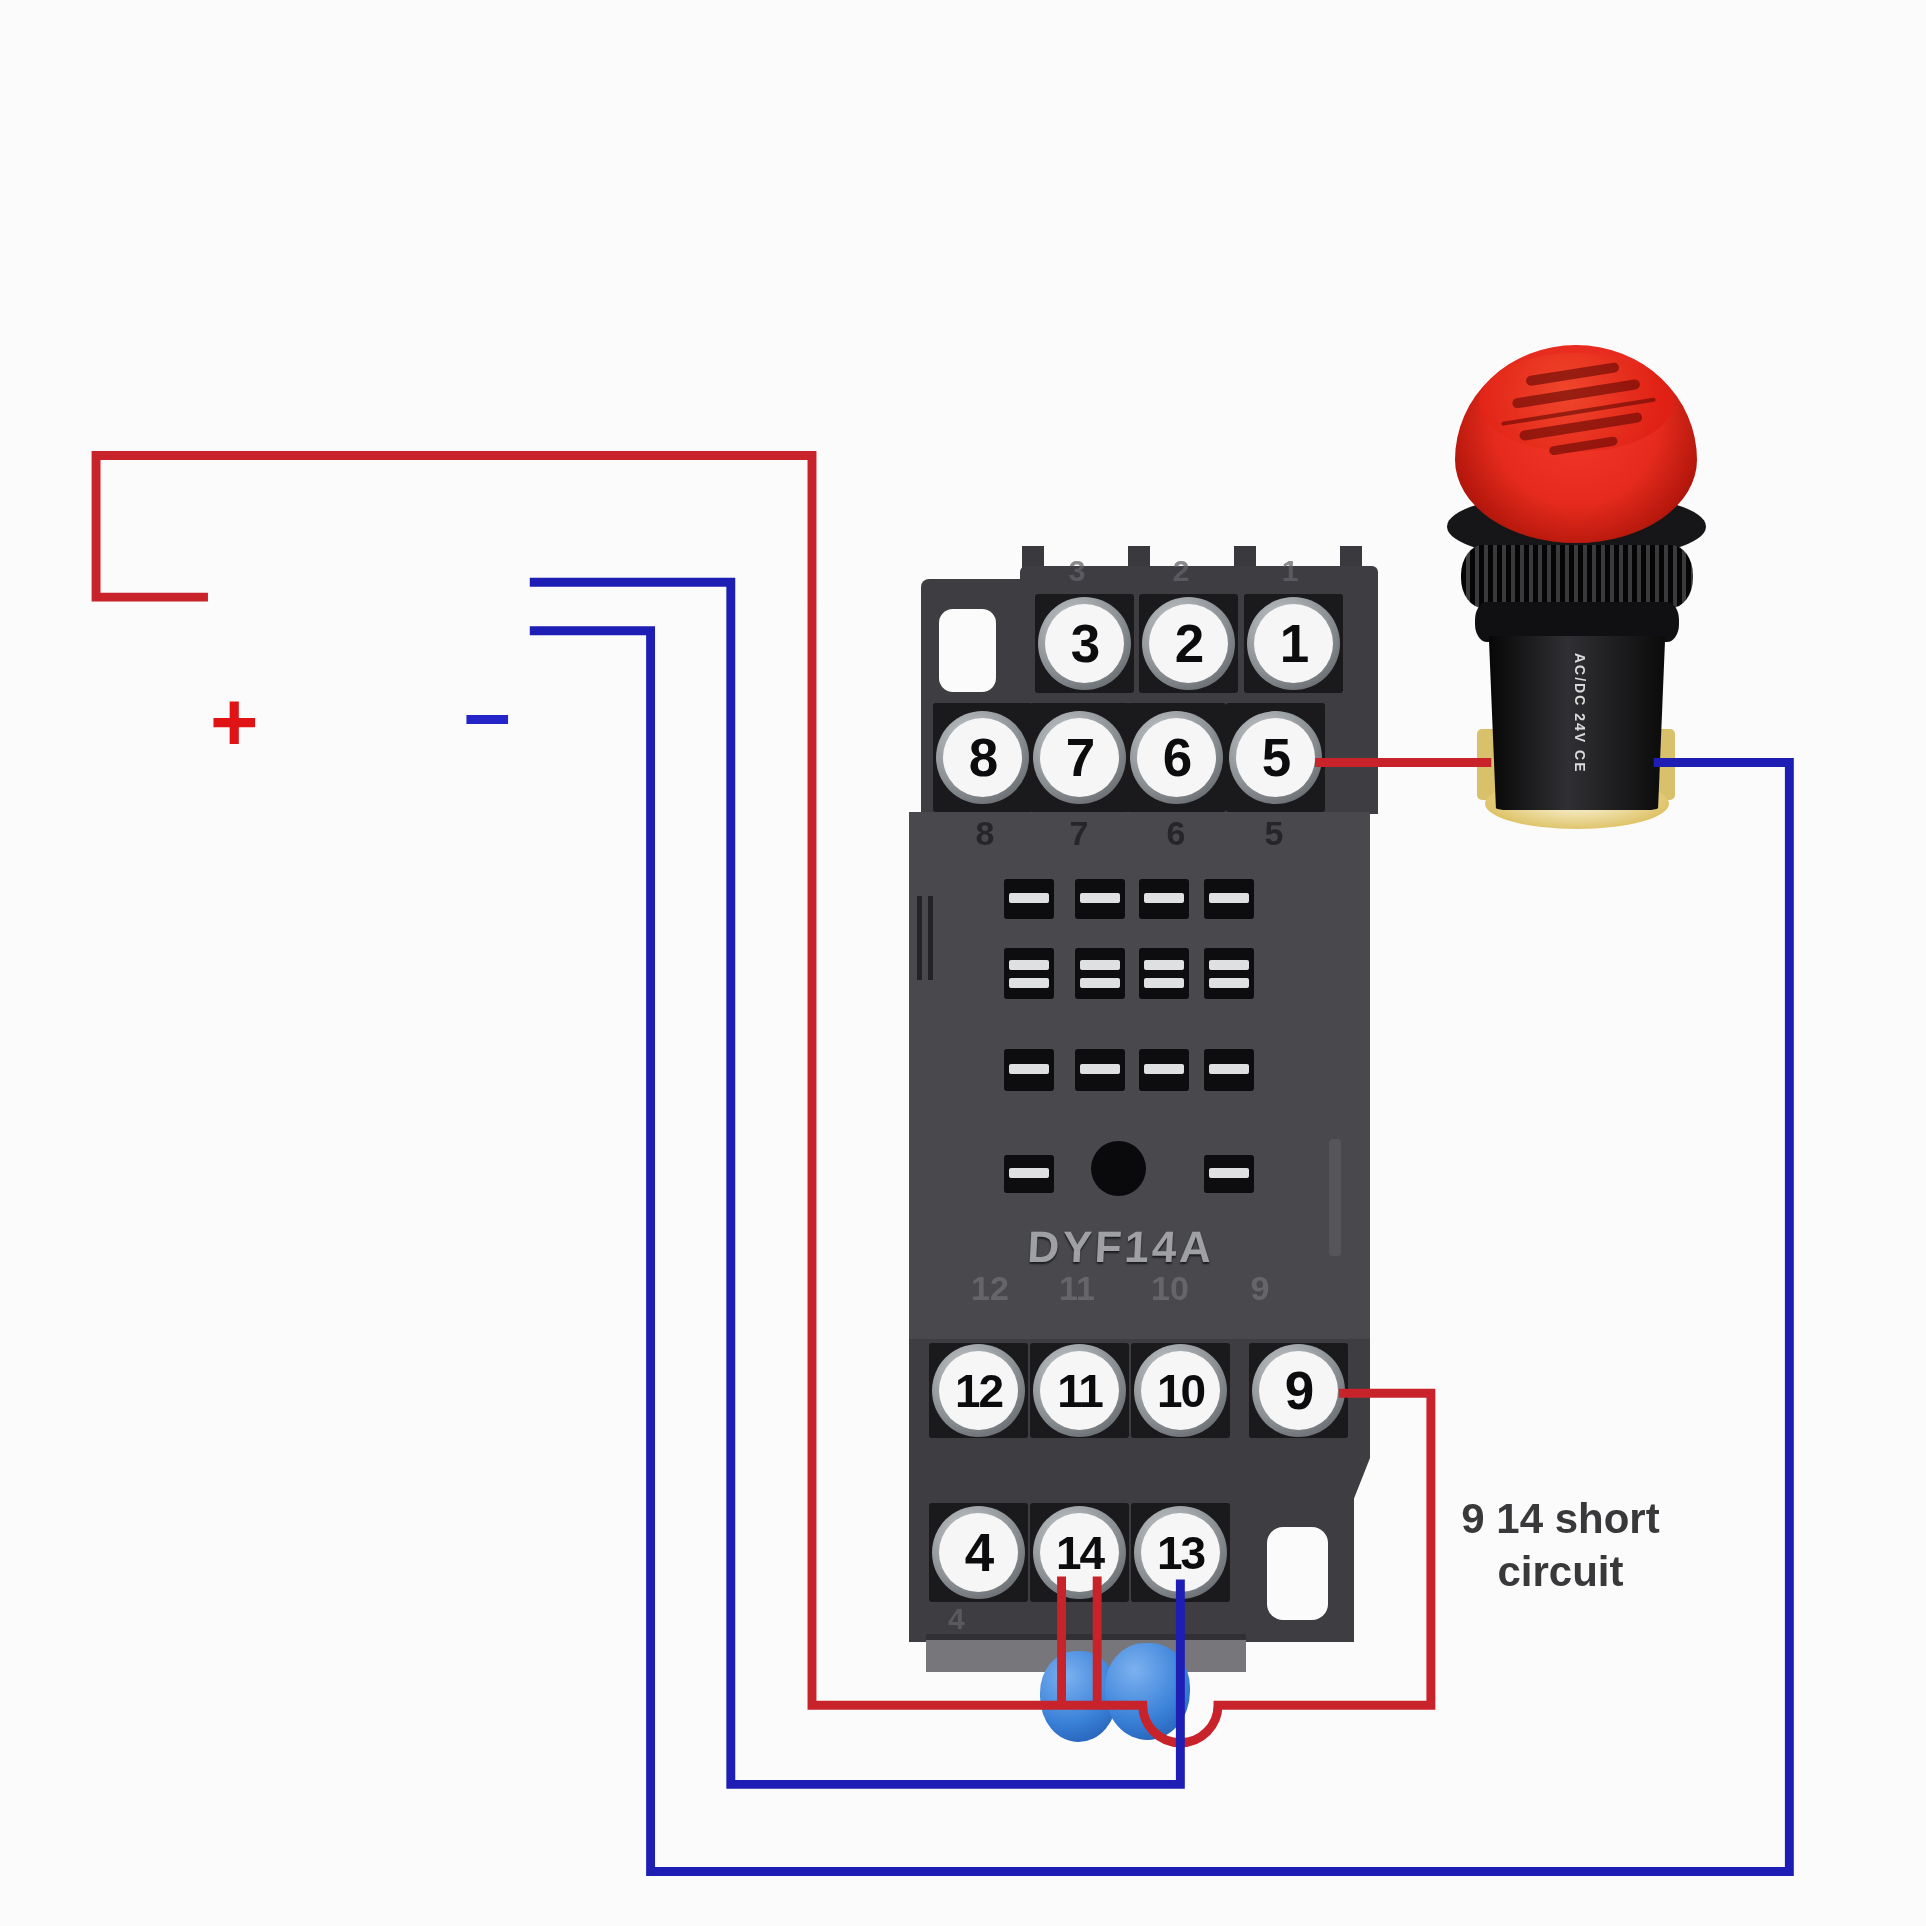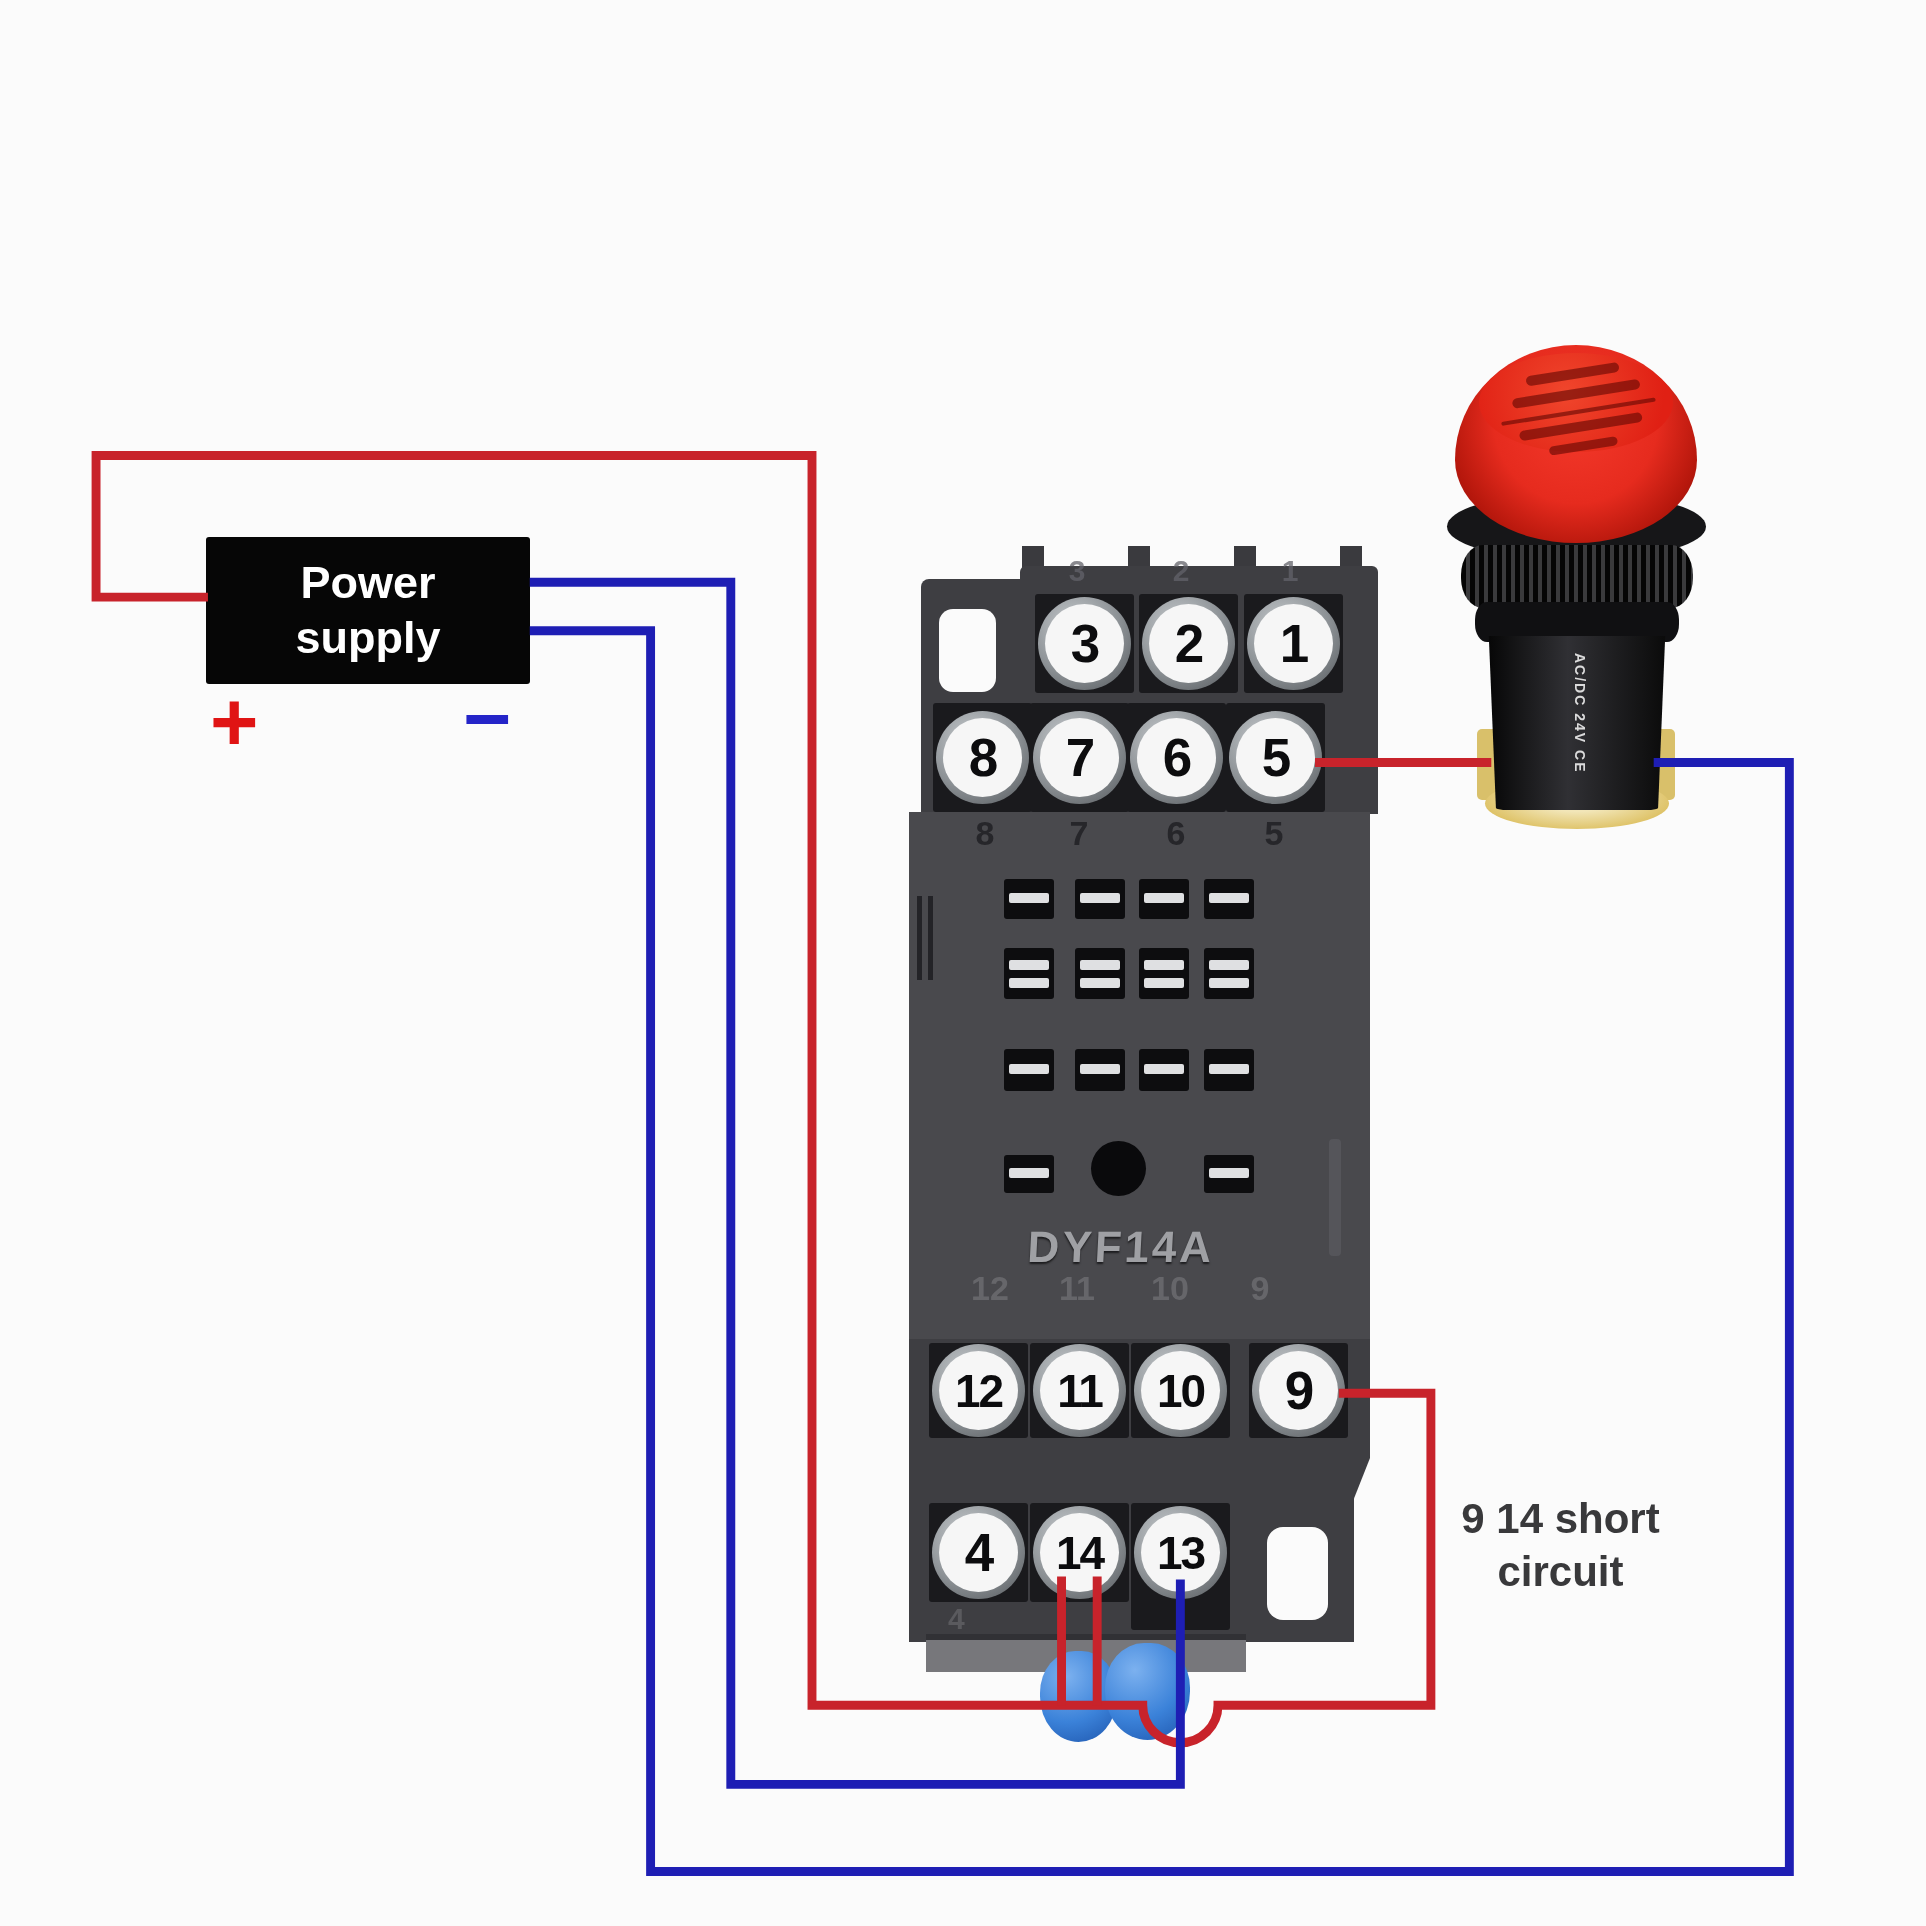--- a/index.html
+++ b/index.html
@@ -83,24 +83,20 @@
   
   svg.wires{left:0;top:0;pointer-events:none;}
   .wred{stroke:var(--wire_red);stroke-width:9;fill:none;}
   .wblue{stroke:var(--wire_blue);stroke-width:9;fill:none;}
 </style>
 </head>
 <body>
 
 <div class="stage">
 
-  <div class="abs psu">
-    <span>Power</span>
-    <span>supply</span>
-  </div>
   <div class="abs plus">+</div>
   <div class="abs minus">−</div>
 
   <div>
     <div class="abs tab" style="left:1022px"></div>
     <div class="abs tab" style="left:1128px"></div>
     <div class="abs tab" style="left:1234px"></div>
     <div class="abs tab" style="left:1340px"></div>
     <div class="abs blockA"></div>
     <div class="abs blockProt"></div>
@@ -235,21 +231,21 @@
           <div class="circ" style="top: 10px;">
             <span class="num">4</span>
           </div>
         </div>
         <div class="cell" style="left: 1030px; top: 1503px; height: 99px;">
           <div class="ring" style="top: 3px;"></div>
           <div class="circ" style="top: 10px;">
             <span class="num" style="font-size: 46px;">14</span>
           </div>
         </div>
-        <div class="cell" style="left: 1131px; top: 1503px; height: 127px; text-decoration: underline;">
+        <div class="cell" style="left: 1131px; top: 1503px; height: 99px; text-decoration: underline;">
           <div class="ring" style="top: 3px;"></div>
           <div class="circ" style="top: 10px;">
             <span class="num" style="font-size: 46px;">13</span>
           </div>
         </div>
       </div>
     <div id="socket-emboss">
         <span class="em em-a" style="left: 1077px; top: 554px;">3</span>
         <span class="em em-a" style="left: 1181px; top: 554px;">2</span>
         <span class="em em-a" style="left: 1290px; top: 554px;">1</span>

